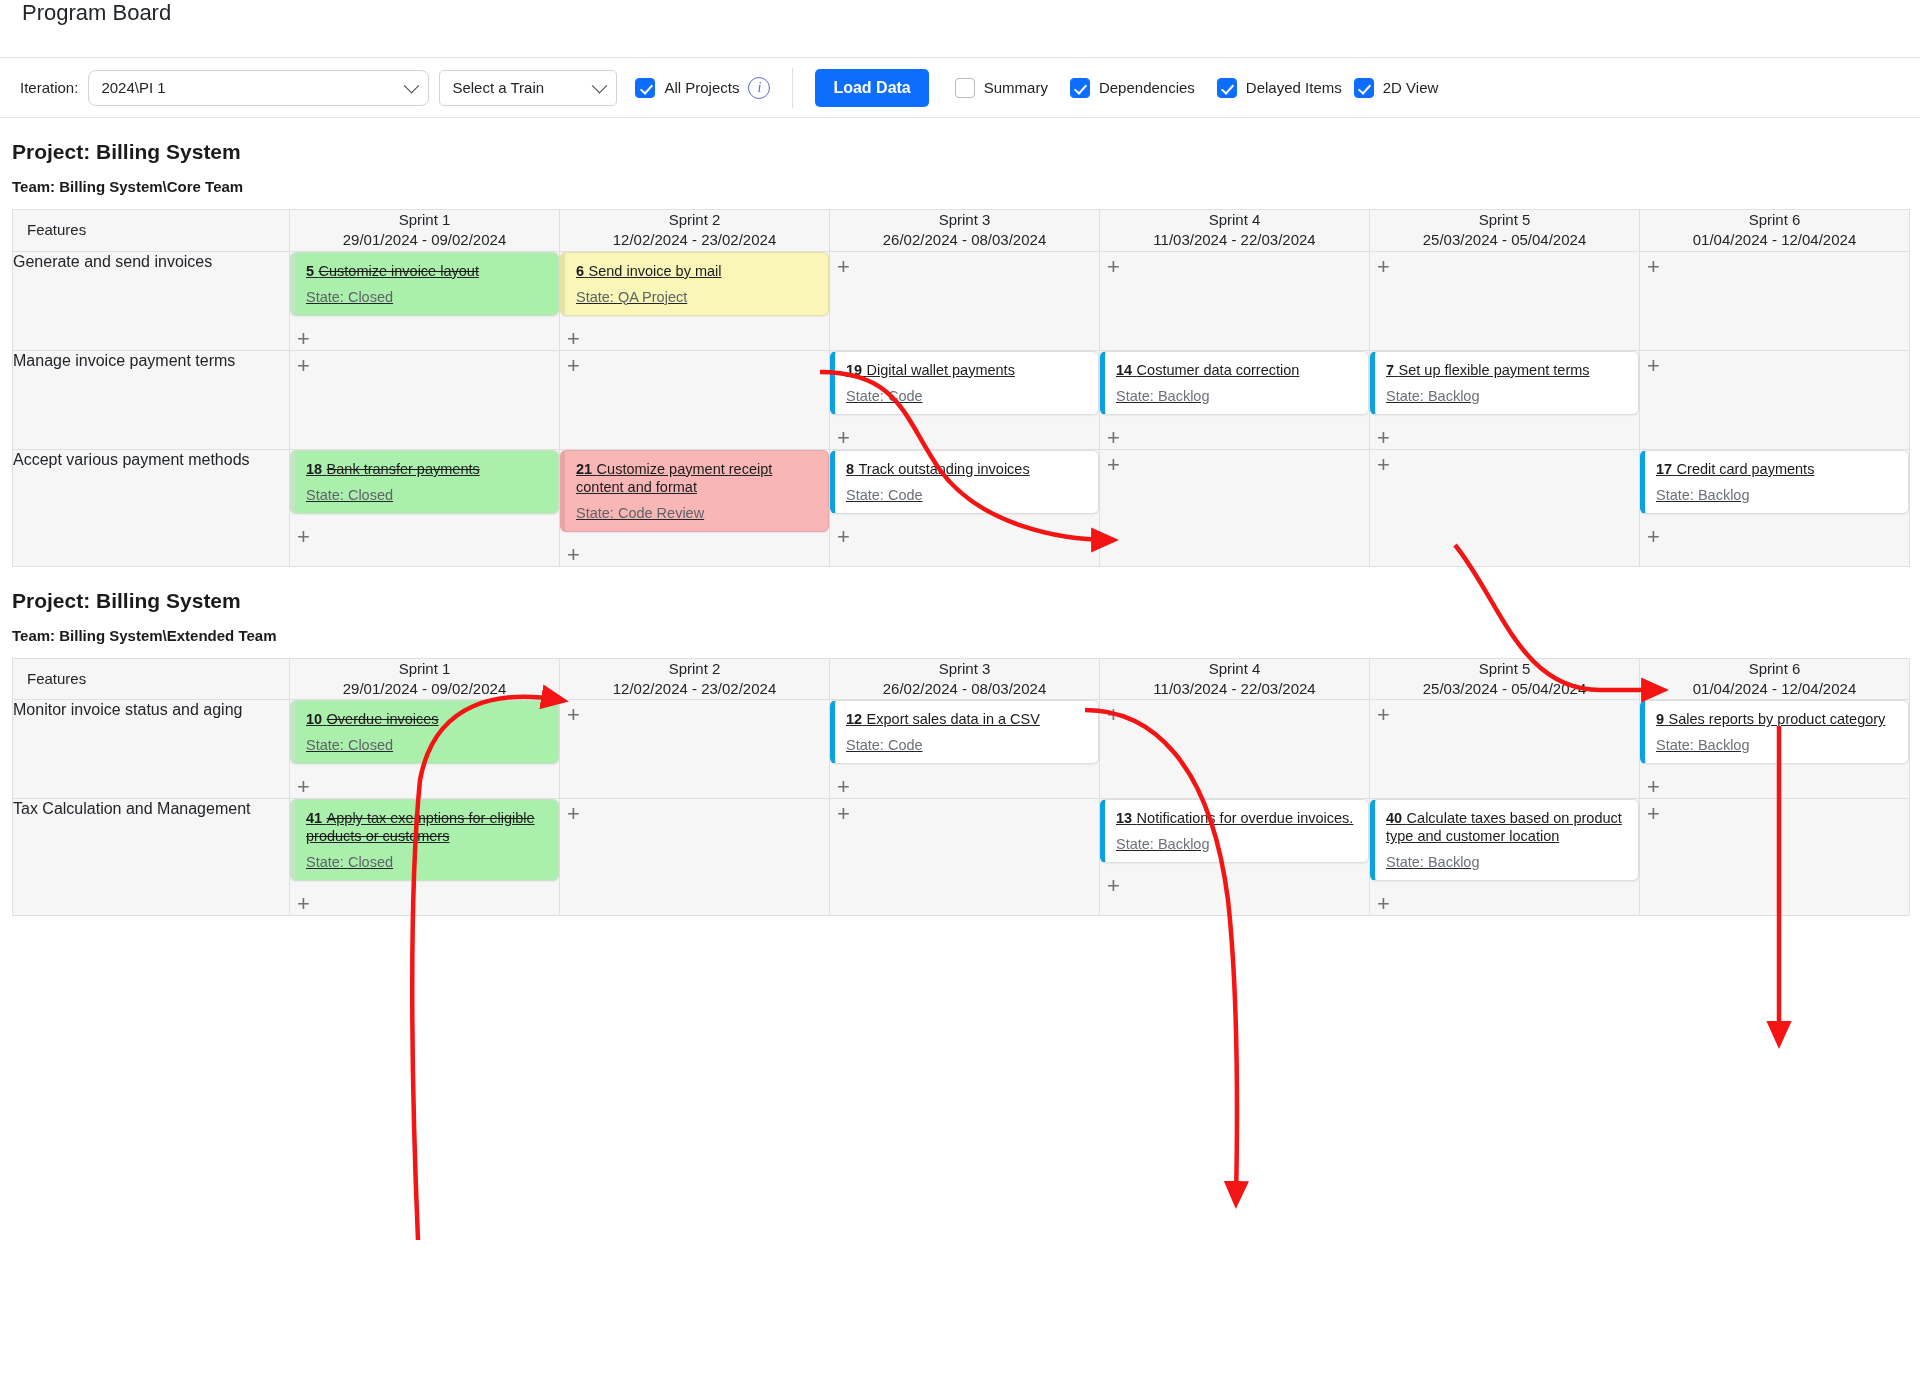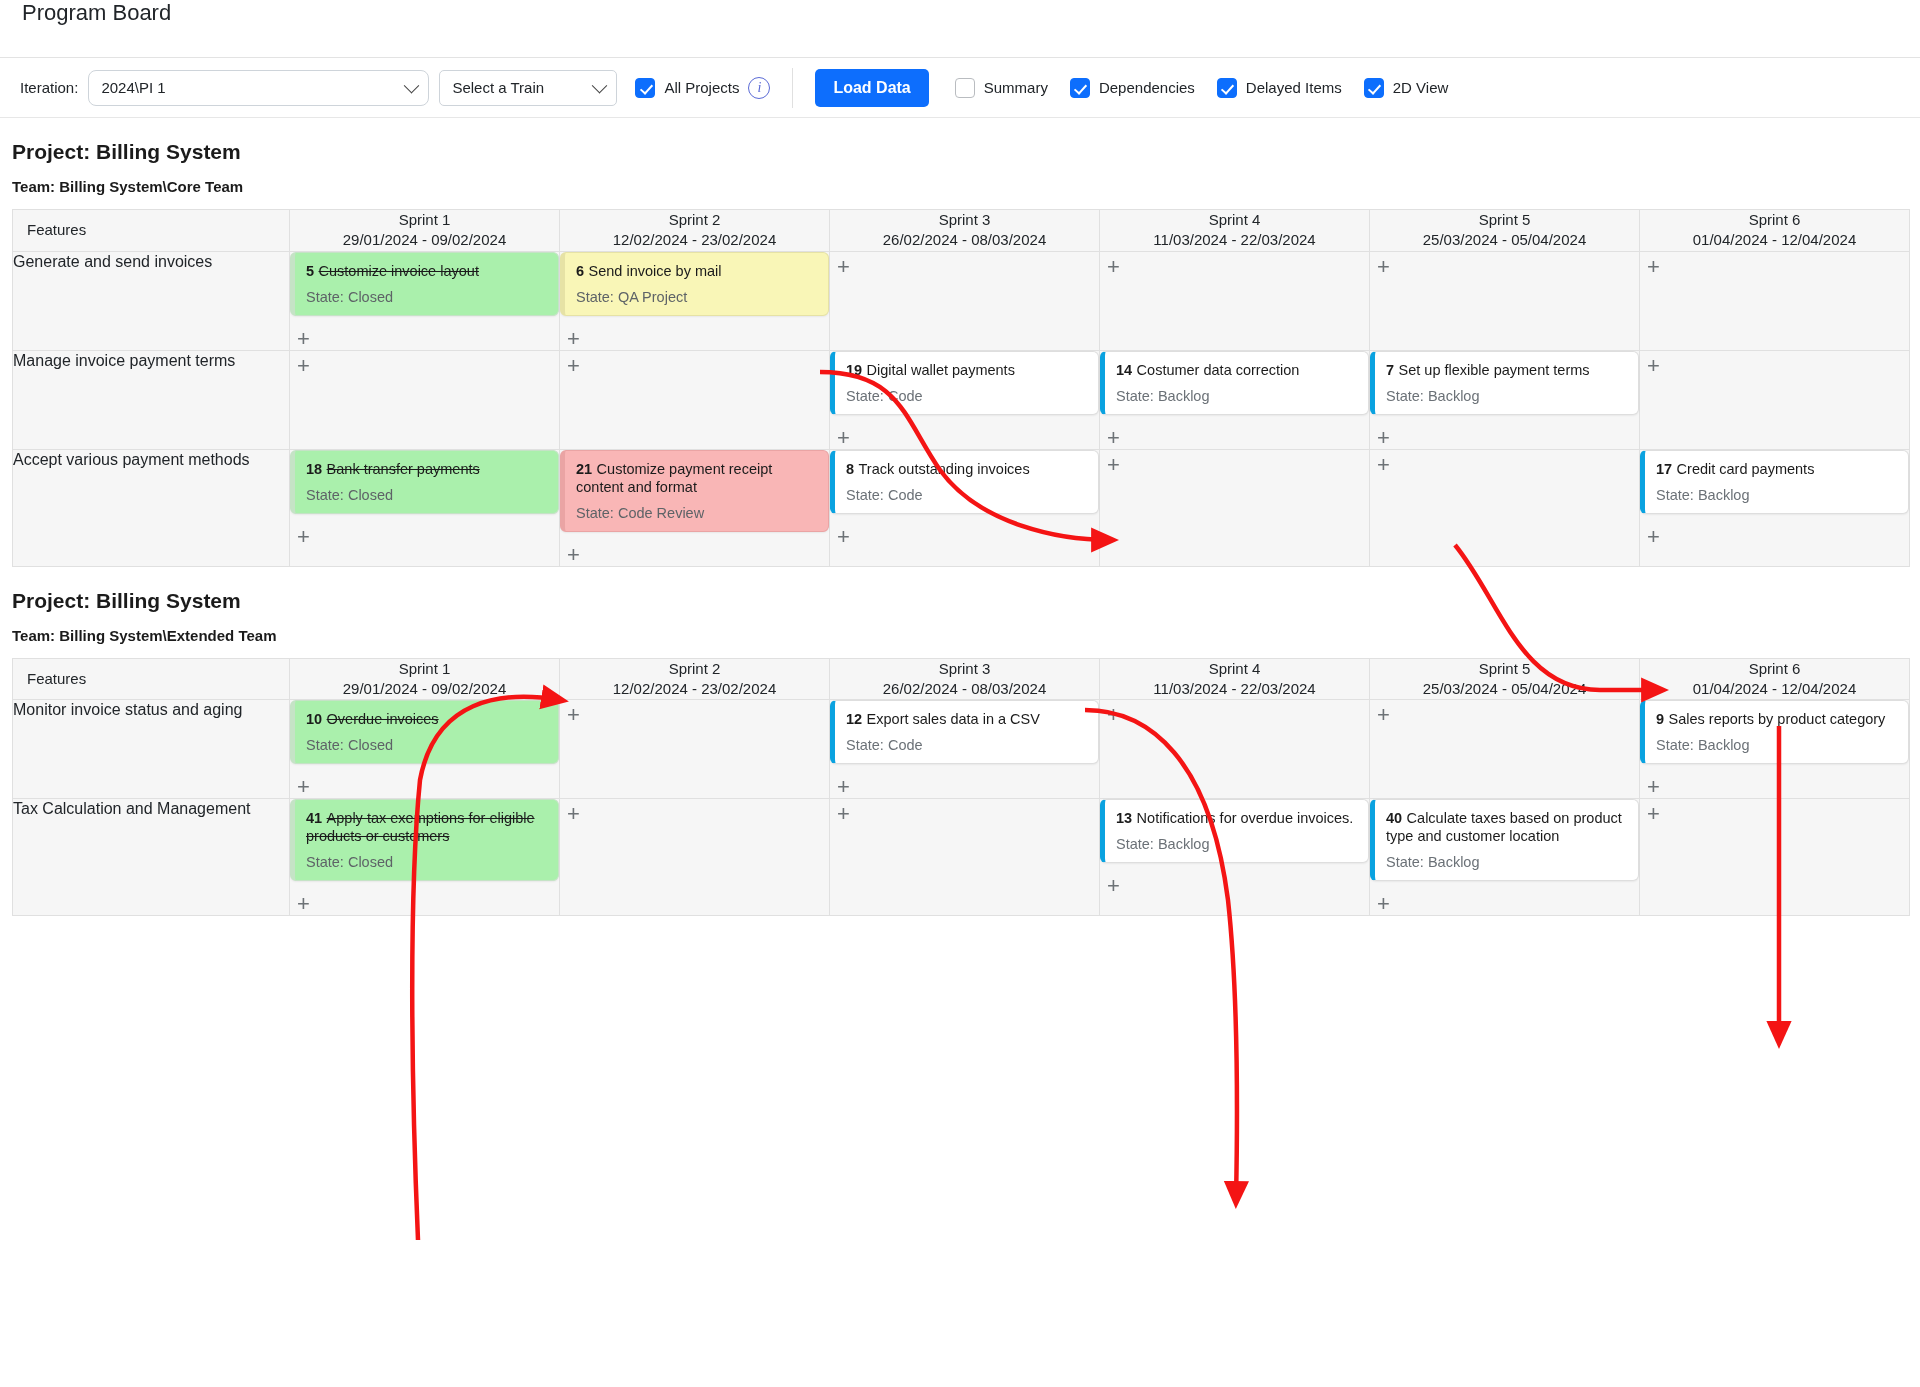--- a/index.html
+++ b/index.html
@@ -124,21 +124,21 @@
   th.hdr.feat { text-align: left; padding-left: 14px; vertical-align: middle; }
   .sp-name { display:block; }
   .sp-dates { display:block; }
 
   td.featcell {
     padding: 14px 14px;
     font-size: 16px;
     line-height: 1.3;
     color: #212529;
   }
-  td.cell { padding: 10px 11px 10px 11px; }
+  td.cell { padding: 10px 11px 10px 11px; text-decoration: underline; }
 
   
   .card {
     border: 1px solid #dedede;
     border-left: 5px solid #0aa2e0;
     border-radius: 6px;
     background: #ffffff;
     padding: 9px 11px 10px 11px;
     box-shadow: 0 1px 2px rgba(0,0,0,.06);
     position: relative;
@@ -210,21 +210,21 @@
   <div class="chk-wrap" style="margin-left:22px;">
     <span class="chk on"></span>
     <span class="chk-label">Dependencies</span>
   </div>
 
   <div class="chk-wrap" style="margin-left:22px;">
     <span class="chk on"></span>
     <span class="chk-label">Delayed Items</span>
   </div>
 
-  <div class="chk-wrap" style="margin-left:22px;">
+  <div class="chk-wrap" style="margin-left:12px;">
     <span class="chk on"></span>
     <span class="chk-label">2D View</span>
   </div>
 </div>
 
 <div class="board-wrap" id="boards">
     <div>
       <div class="project-title">Project: Billing System</div>
       <div class="team-title">Team: Billing System\Core Team</div>
       <table class="board">

